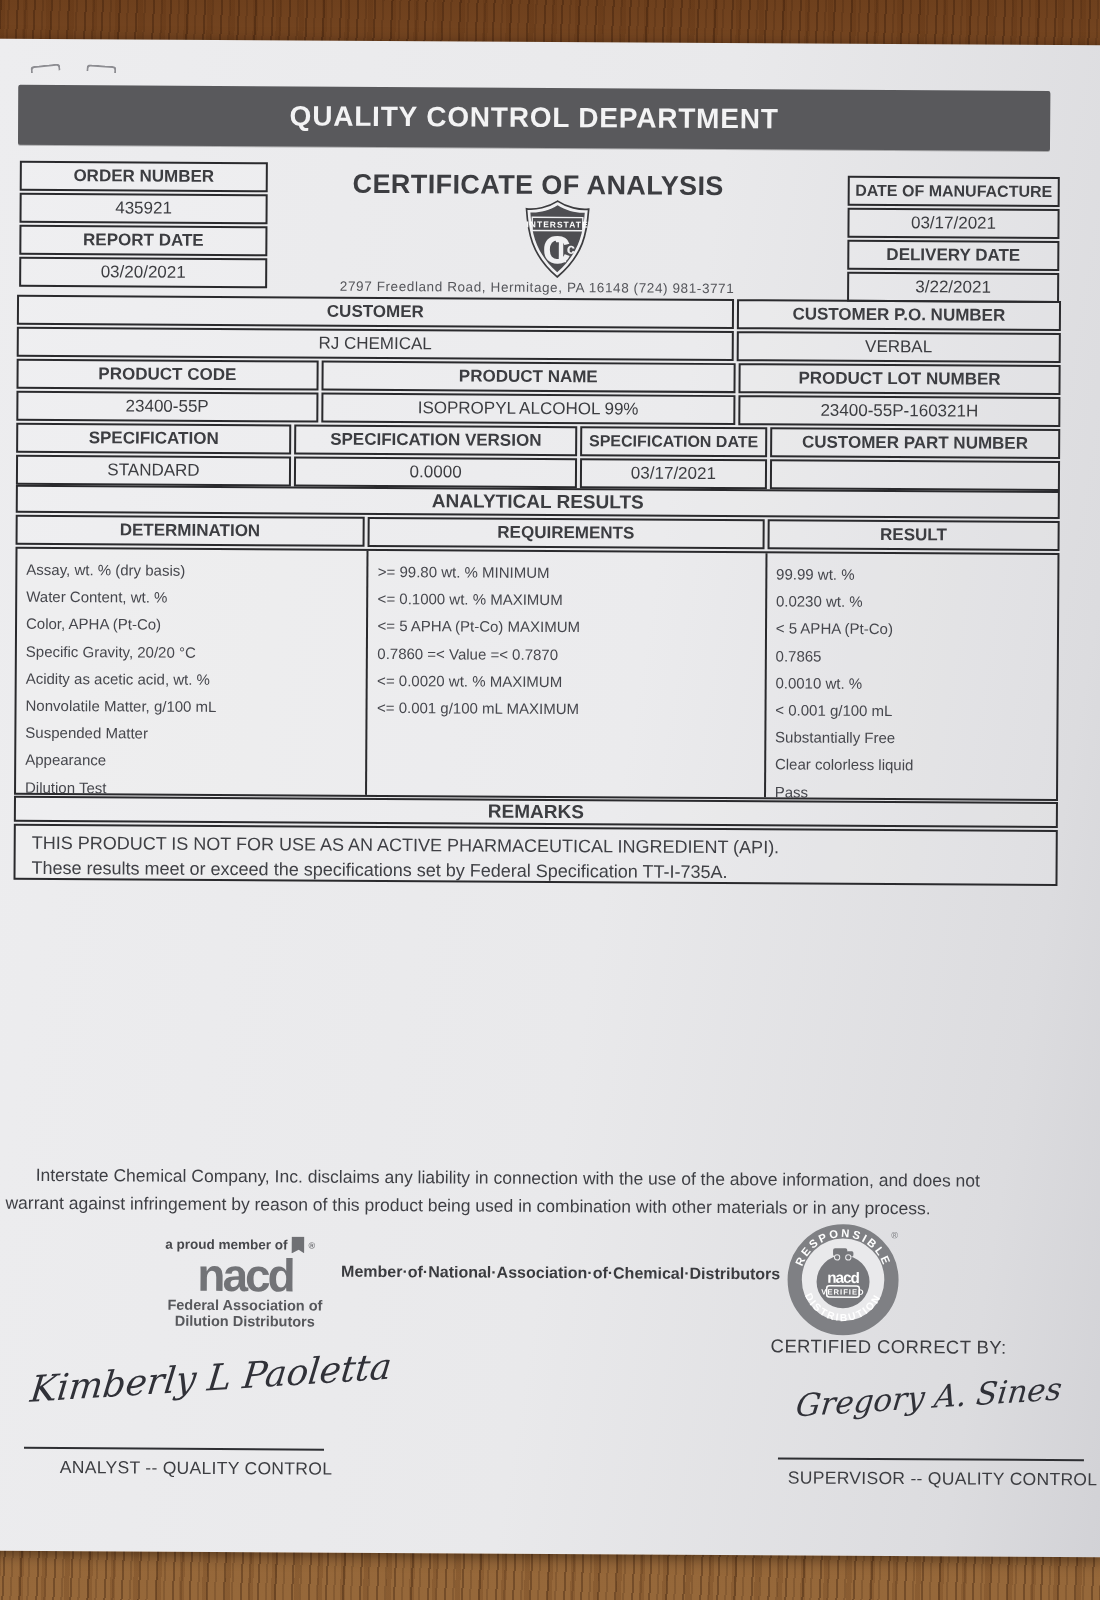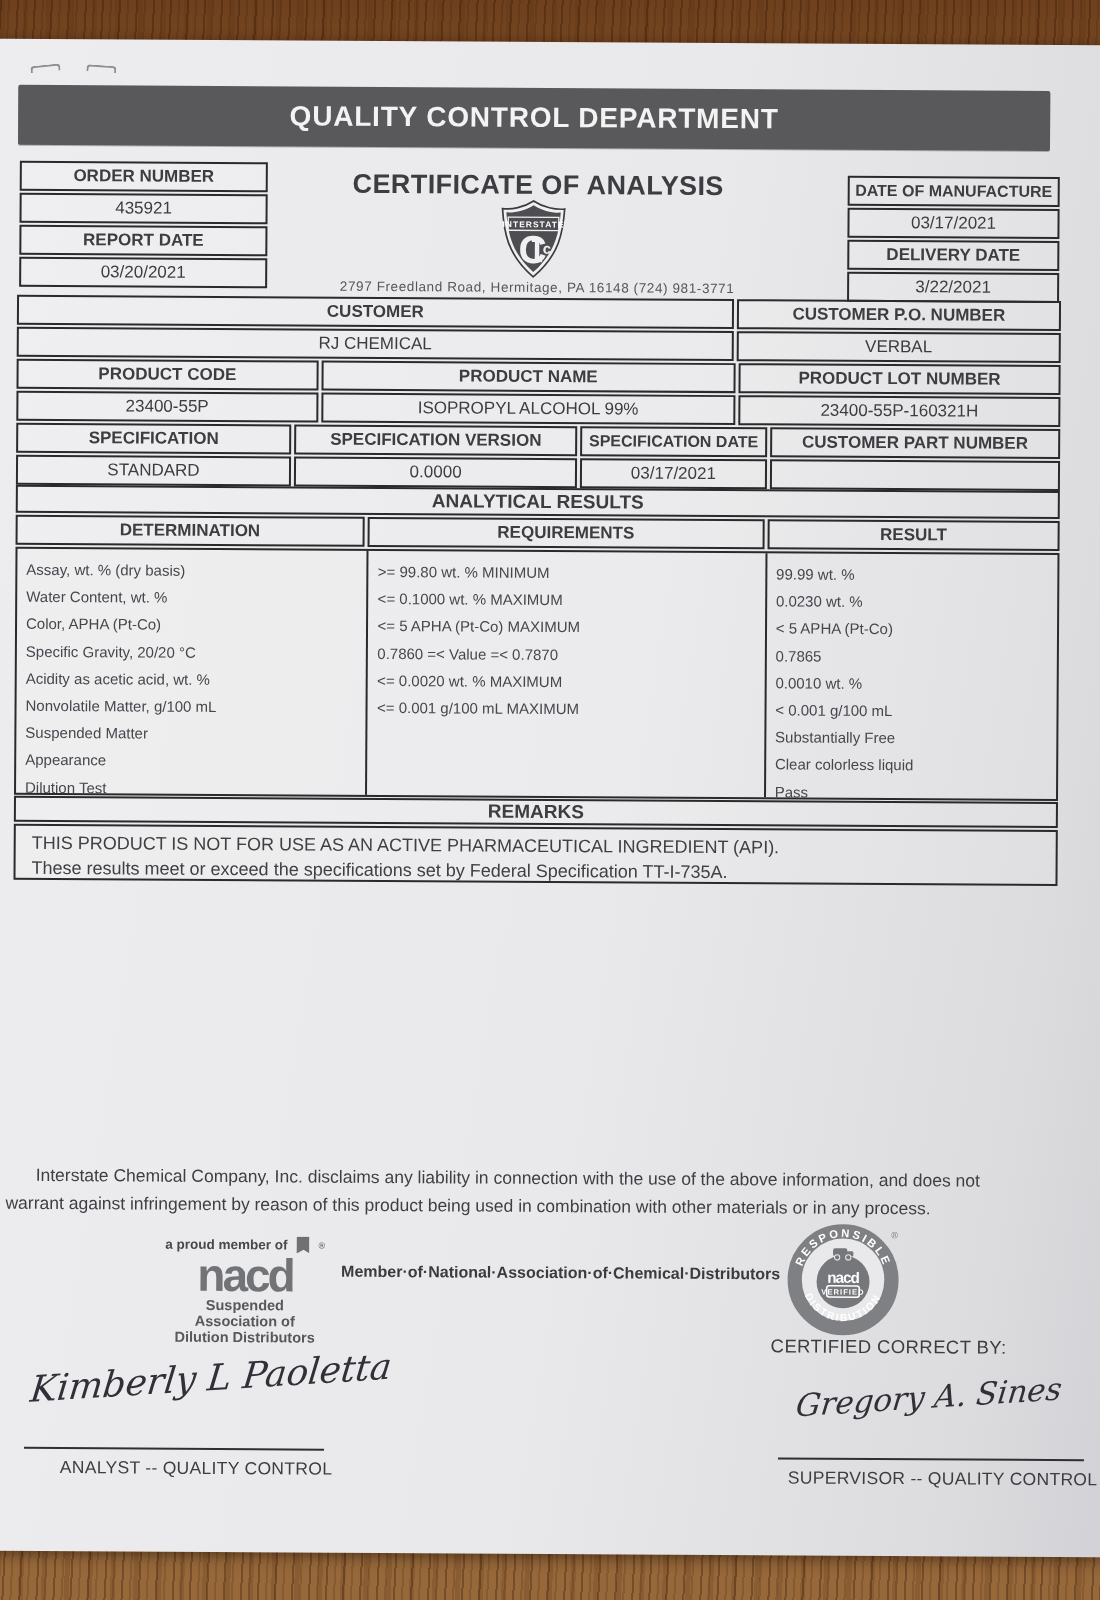--- a/index.html
+++ b/index.html
@@ -40,21 +40,21 @@
   .rescol{box-sizing:border-box;padding:7px 0 0 9px;font-size:15px;color:#46474d;}
   .rescol div{height:27.2px;line-height:27.2px;white-space:nowrap;}
   .rescol+.rescol{border-left:2px solid #2a2a2d;}
   .rembox{left:22px;top:785px;width:1044px;height:56px;border:2px solid #2a2a2d;box-sizing:border-box;
     padding:5px 0 0 16px;font-size:18px;color:#3f4045;background:rgba(255,255,255,.10);}
   .rembox div{line-height:25px;}
   .secbar{left:22px;top:446px;width:1044px;height:28px;font-size:19px;}
   .disc{left:16px;top:1122px;width:1006px;font-size:17.5px;color:#3e3f44;line-height:28px;text-indent:30px;}
   .memberline{left:352px;top:1222px;width:430px;font-weight:bold;font-size:16px;color:#3a3b3f;}
   .nacdblock{left:176px;top:1196px;width:160px;text-align:center;color:#5d5e62;}
-  .nacd-top{font-weight:bold;font-size:13.5px;color:#47484c;display:flex;align-items:center;justify-content:space-between;gap:4px;}
+  .nacd-top{font-weight:bold;font-size:13.5px;color:#47484c;display:flex;align-items:center;justify-content:flex-start;gap:4px;}
   .nacd-flag{display:inline-block;width:13px;height:17px;background:#6f7074;clip-path:polygon(0 0,100% 0,100% 100%,55% 78%,0 100%);}
   .nacd-word{font-size:46px;font-weight:bold;letter-spacing:-3px;color:#727377;line-height:44px;}
   .nacd-sub{font-weight:bold;font-size:14.5px;color:#57585c;line-height:16px;}
   .certline{left:782px;top:1292px;font-size:18.5px;color:#3c3d41;letter-spacing:.4px;}
   .script{font-family:"DejaVu Serif", serif;font-style:italic;color:#303138;
     transform:rotate(-4deg) skewX(-10deg);transform-origin:left bottom;white-space:nowrap;}
   .sigline{position:absolute;height:0;border-top:2.5px solid #2e2f33;}
   .siglabel{position:absolute;font-size:17.5px;color:#3c3d41;letter-spacing:.3px;}
   .reg{font-size:9px;vertical-align:super;color:#6f7074;}
   svg text{font-family:"Liberation Sans", sans-serif;}
@@ -72,21 +72,21 @@
     </div>
 
     <div class="abs stack" style="left:24px;top:122px;width:248px;">
       <div class="cellbox lbl">ORDER NUMBER</div>
       <div class="cellbox val">435921</div>
       <div class="cellbox lbl">REPORT DATE</div>
       <div class="cellbox val">03/20/2021</div>
     </div>
 
     <div class="abs titleC">CERTIFICATE OF ANALYSIS</div>
-    <div class="abs" style="left:504px;top:158px;width:68px;height:78px;text-decoration:underline;">
+    <div class="abs" style="left:528px;top:158px;width:68px;height:78px;text-decoration:underline;">
       <svg width="68" height="78" viewBox="0 0 64 74">
         <path d="M32 1 C23 7 11 9.5 2.5 8.5 C4 30 7 52 32 73 C57 52 60 30 61.5 8.5 C53 9.5 41 7 32 1 Z" fill="#f0f0f2" stroke="#3c3c3f" stroke-width="1.6"></path>
         <path d="M32 5 C24 10.2 13 12.6 6.2 11.9 C7.6 30 10.8 50 32 68.5 C53.2 50 56.4 30 57.8 11.9 C51 12.6 40 10.2 32 5 Z" fill="#4e4e52"></path>
         <rect x="8" y="16.5" width="48" height="12.5" fill="#4e4e52" stroke="#f0f0f2" stroke-width="1.3"></rect>
         <text x="32" y="26" text-anchor="middle" font-size="8" font-weight="bold" fill="#ffffff" letter-spacing="1">INTERSTATE</text>
         <text x="18" y="60" font-size="37" font-weight="bold" font-family="DejaVu Serif, serif" fill="#f0f0f2">C</text>
         <rect x="33.4" y="37" width="4.2" height="22" fill="#f0f0f2"></rect>
         <rect x="30.6" y="37" width="9.8" height="3" fill="#f0f0f2"></rect>
         <rect x="30.6" y="56" width="9.8" height="3" fill="#f0f0f2"></rect>
         <text x="41" y="51" font-size="14" font-weight="bold" font-family="DejaVu Serif, serif" fill="#f0f0f2">c</text>
@@ -182,21 +182,21 @@
 
     <div class="abs disc">Interstate Chemical Company, Inc. disclaims any liability in connection with the use of the above information, and does not warrant against infringement by reason of this product being used in combination with other materials or in any process.</div>
 
     <div class="abs nacdblock">
       <div class="nacd-top">
         <span>a proud member of</span>
         <span class="nacd-flag"></span>
         <span class="reg">®</span>
       </div>
       <div class="nacd-word">nacd</div>
-      <div class="nacd-sub">Suspended Association of</div>
+      <div class="nacd-sub">Federal Association of</div>
       <div class="nacd-sub">Dilution Distributors</div>
     </div>
 
     <div class="abs memberline">Member·of·National·Association·of·Chemical·Distributors</div>
 
     <div class="abs" style="left:798px;top:1180px;width:112px;height:112px;">
       <svg width="112" height="112" viewBox="0 0 110 110">
         <defs>
           <path id="arcTop" d="M 55 55 m -42 0 a 42 42 0 1 1 84 0"></path>
           <path id="arcBot" d="M 14.5 55 a 40.5 40.5 0 0 0 81 0"></path>

